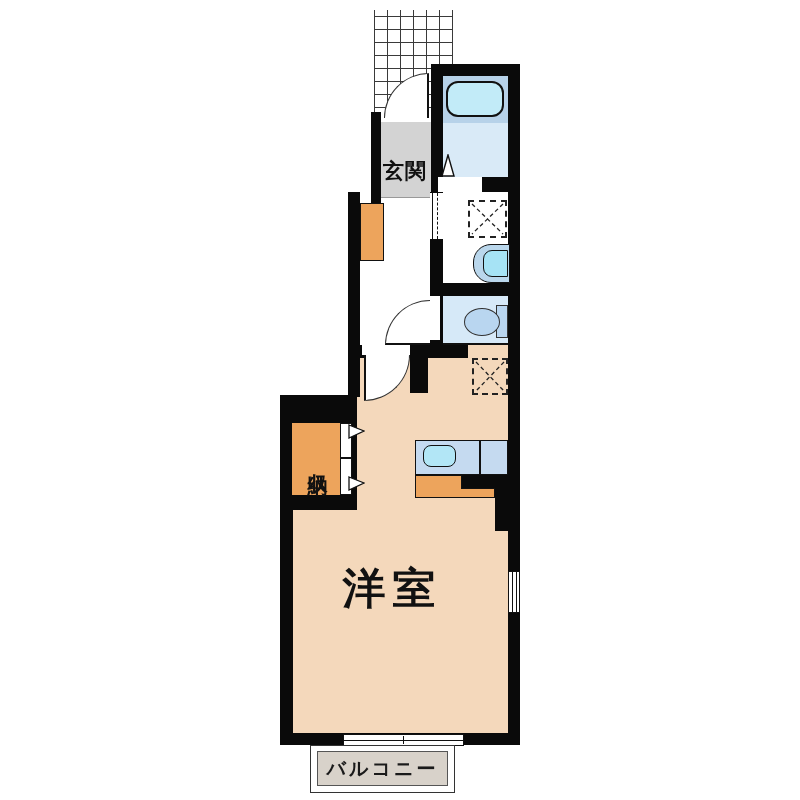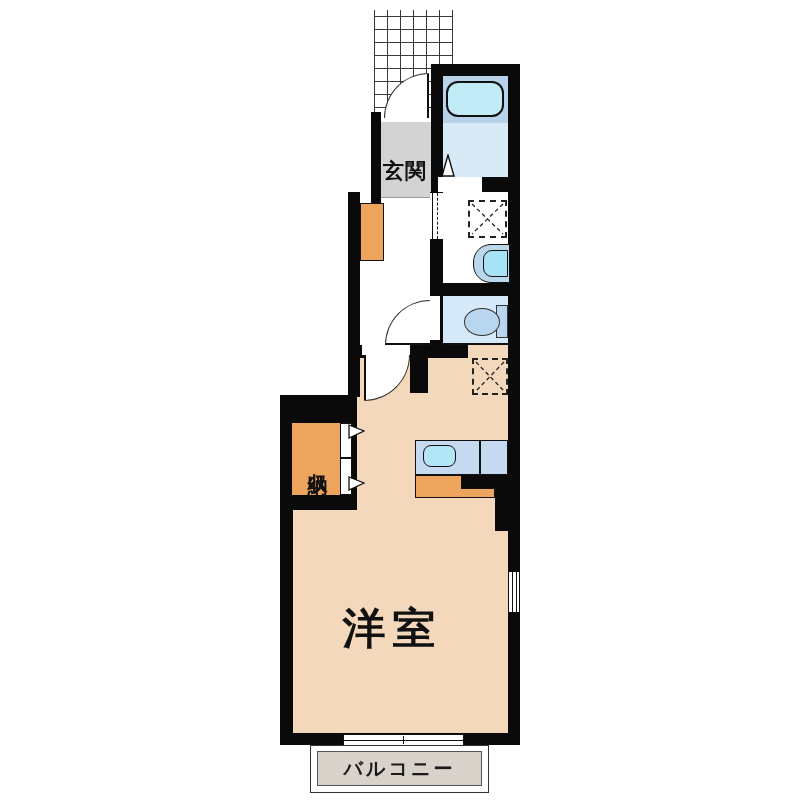--- a/index.html
+++ b/index.html
@@ -162,21 +162,21 @@
     <polygon points="1,1 16,7 1,14" fill="#fff" stroke="#111" stroke-width="1.3"></polygon>
   </svg>
 
   <div class="abs counter" style="left:415px;top:440px;width:93px;height:35px;">
     <span class="vline" style="left:63px;background:#111;width:1.5px;"></span>
   </div>
   <div class="abs sink" style="left:423px;top:445px;width:33px;height:22px;"></div>
   <div class="abs orange cab" style="left:415px;top:475px;width:47px;height:23px;"></div>
   <div class="abs orange cab" style="left:461px;top:488px;width:34px;height:10px;border-left:none;"></div>
 
-  <div class="abs lbl lbl-room" style="left:310px;top:565px;width:165px;margin-top:40px;">洋室</div>
+  <div class="abs lbl lbl-room" style="left:310px;top:565px;width:165px;">洋室</div>
 
-  <div class="abs balcony-outer" style="left:310px;top:745px;width:179px;height:48px;">
+  <div class="abs balcony-outer" style="left:310px;top:745px;width:145px;height:48px;">
     <div class="balcony-inner" style="position:absolute;left:6px;top:5px;right:6px;bottom:6px;">
       <span class="lbl lbl-balcony">バルコニー</span>
     </div>
   </div>
 
 </div>
 
 </body></html>

